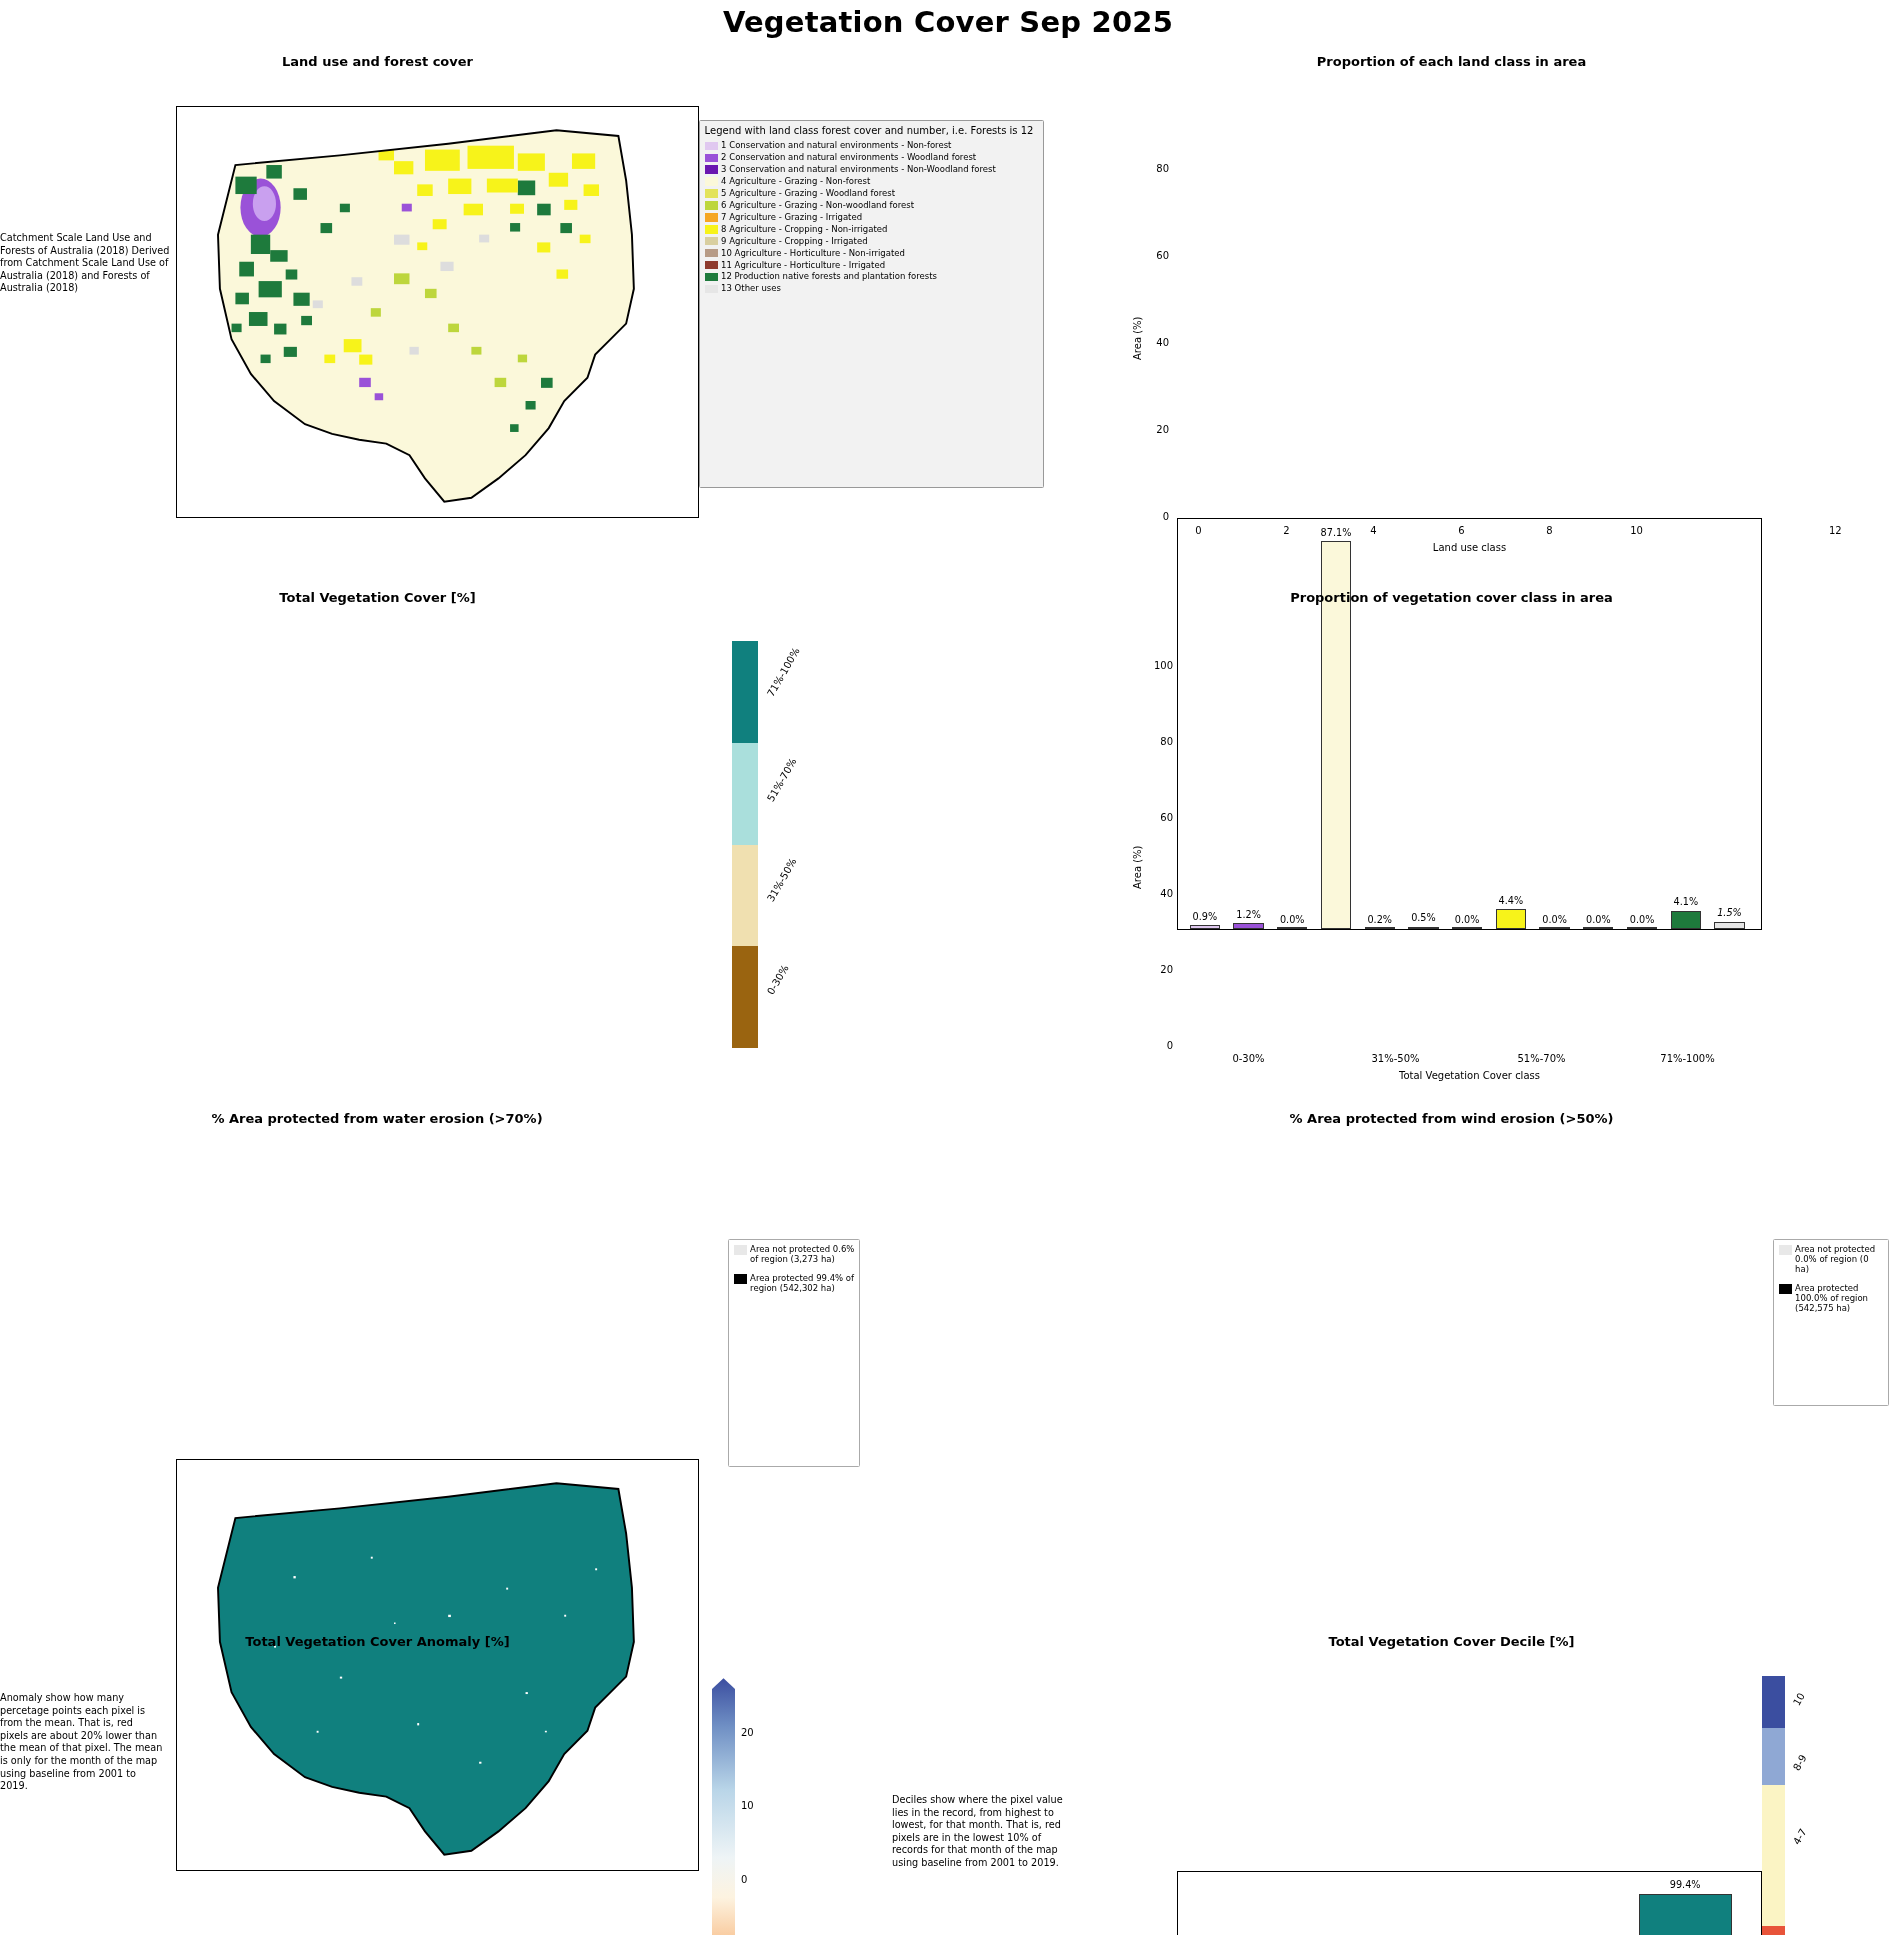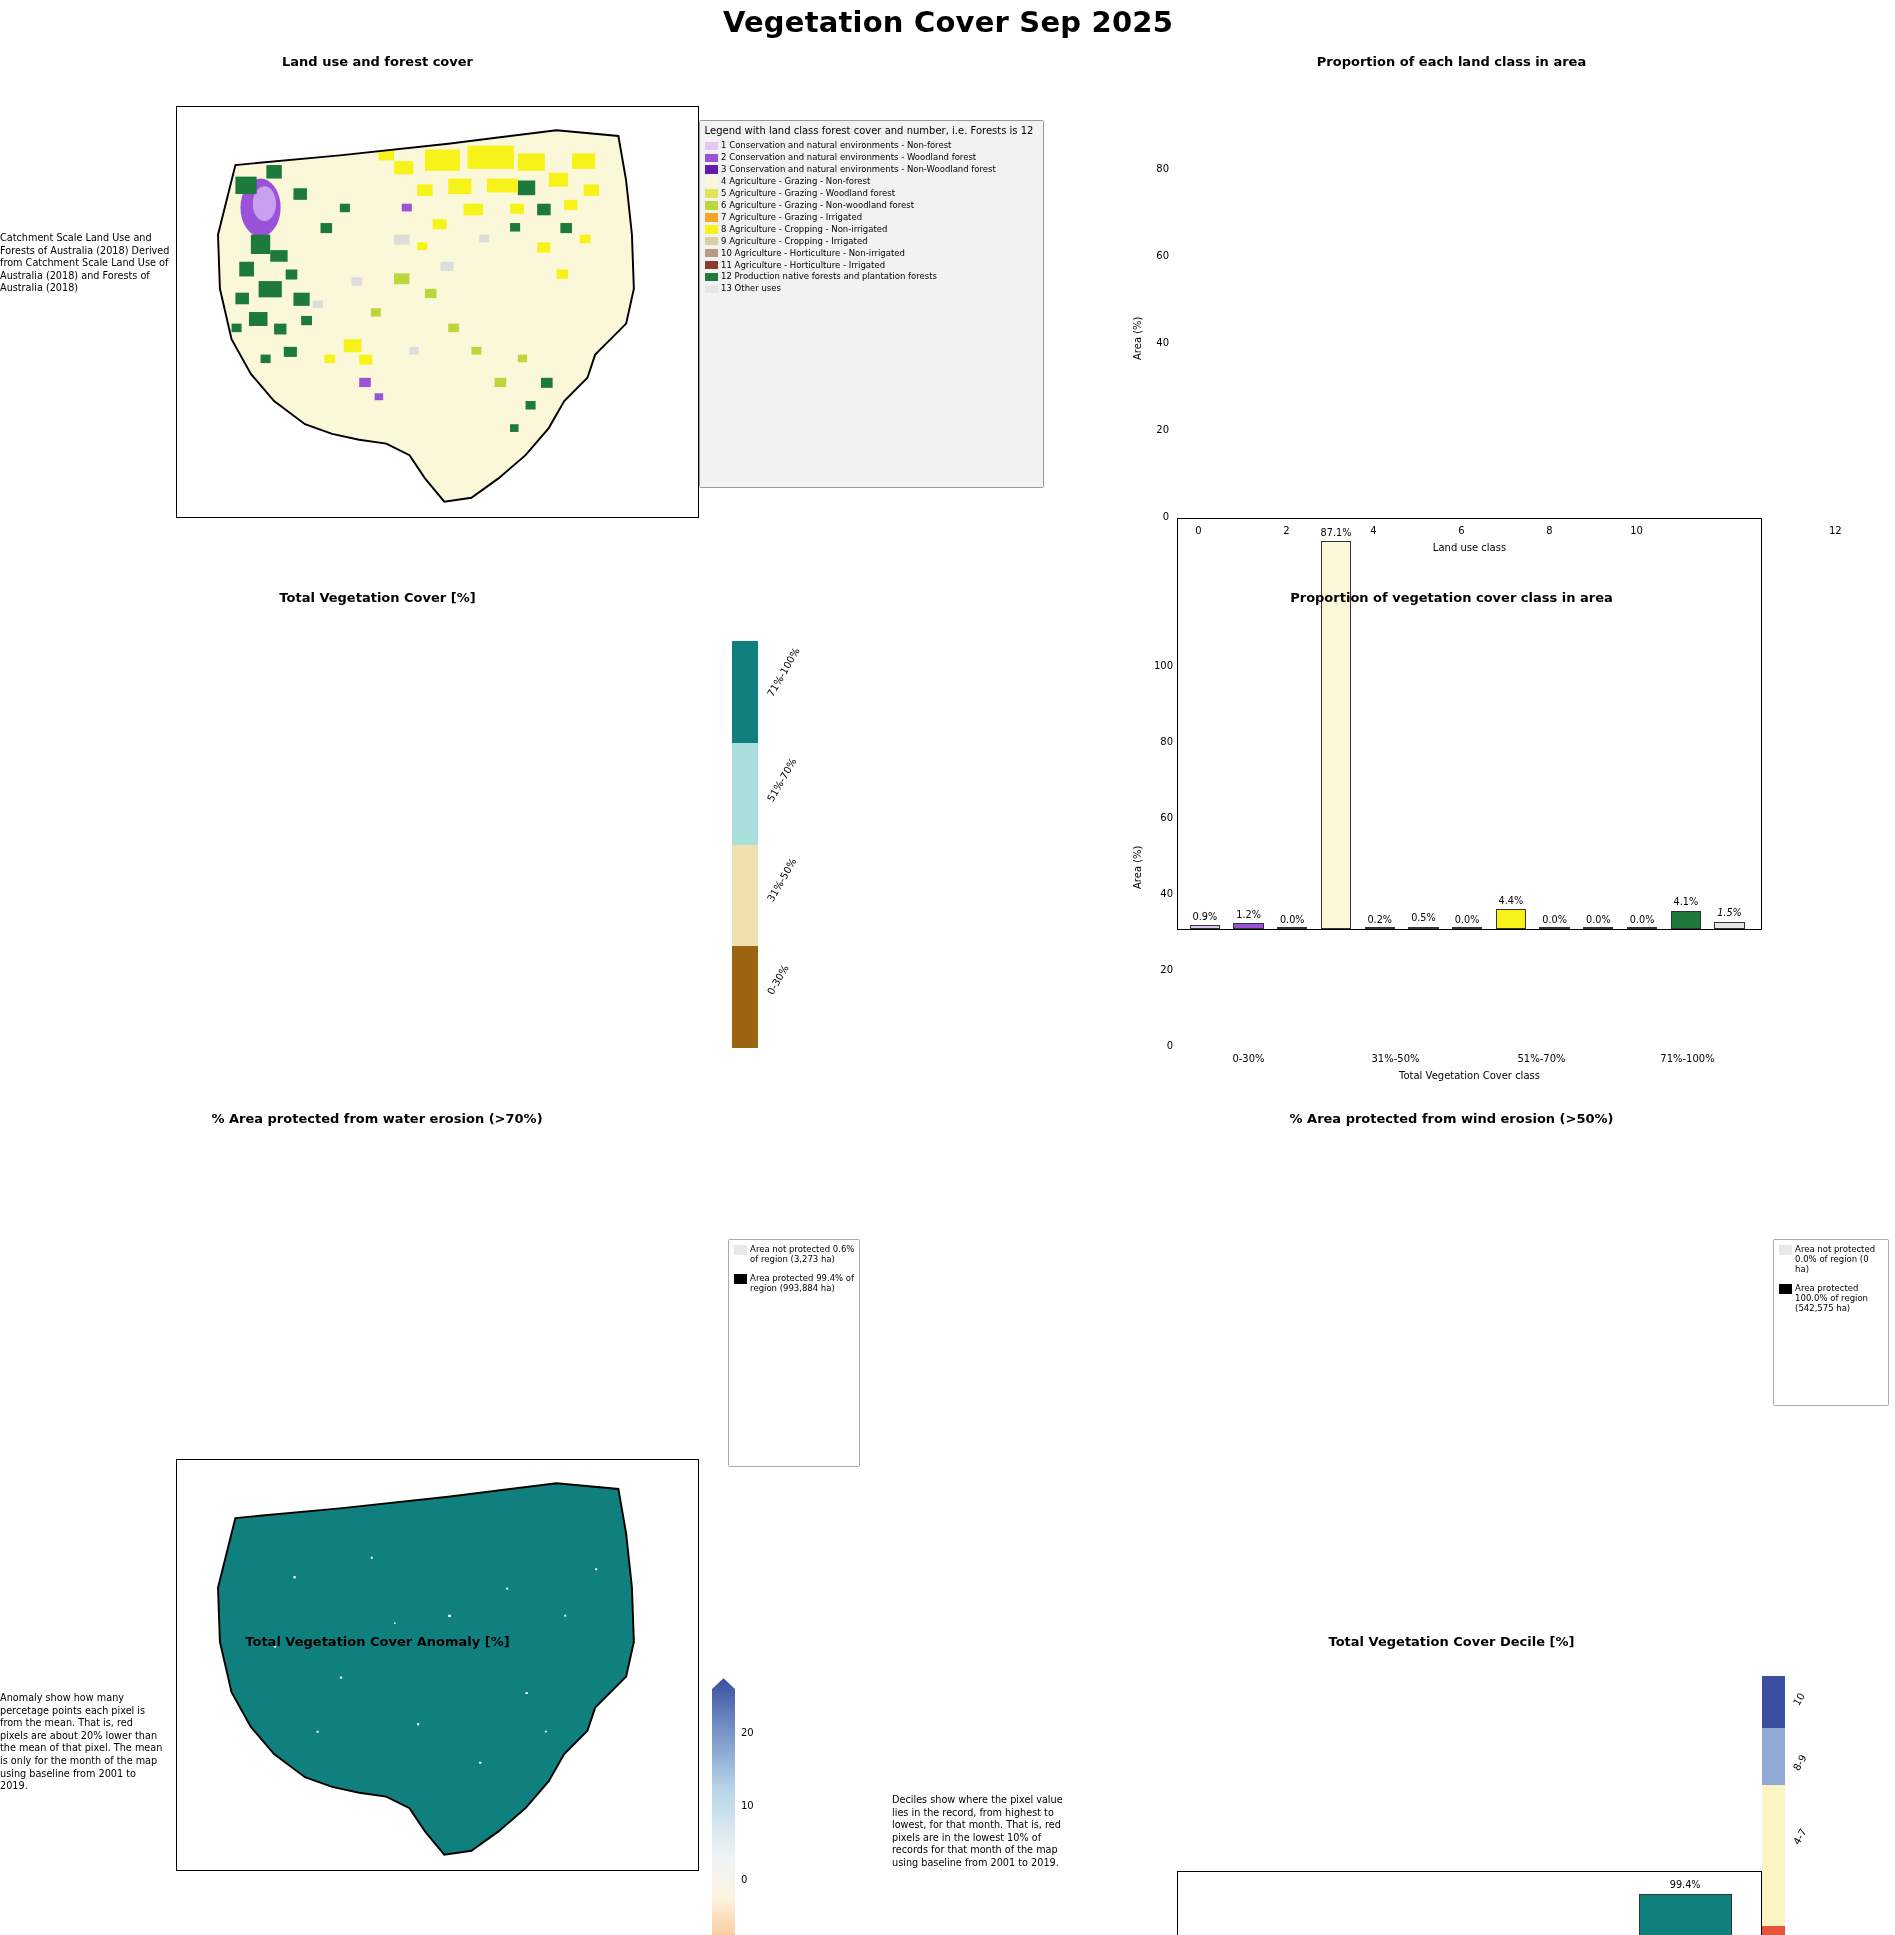--- a/index.html
+++ b/index.html
@@ -303,21 +303,21 @@
 
 <div class="abs panel-title" style="left:77px;top:1111px;width:600px;">% Area protected from water erosion (&gt;70%)</div>
 
 <div class="abs legend-box" style="left:728px;top:1239px;width:132px;height:228px;background:#fff;border:0.4px solid #aaa;">
   <div class="legend-row" style="margin-bottom:9.3px;">
     <span class="swatch" style="background:#e8e8e8;height:10px;"></span>
     <span class="legend-text">Area not protected 0.6% of region (3,273 ha)</span>
   </div>
   <div class="legend-row">
     <span class="swatch" style="background:#000;height:10px;"></span>
-    <span class="legend-text">Area protected 99.4% of region (993,884 ha)</span>
+    <span class="legend-text">Area protected 99.4% of region (542,302 ha)</span>
   </div>
 </div>
 
 <div class="abs panel-title" style="left:1045px;top:1111px;width:813px;">% Area protected from wind erosion (&gt;50%)</div>
 
 <div class="abs legend-box" style="left:1773px;top:1239px;width:116px;height:167px;background:#fff;border:0.4px solid #aaa;">
   <div class="legend-row" style="margin-bottom:9.3px;">
     <span class="swatch" style="background:#e8e8e8;height:10px;"></span>
     <span class="legend-text">Area not protected 0.0% of region (0 ha)</span>
   </div>

